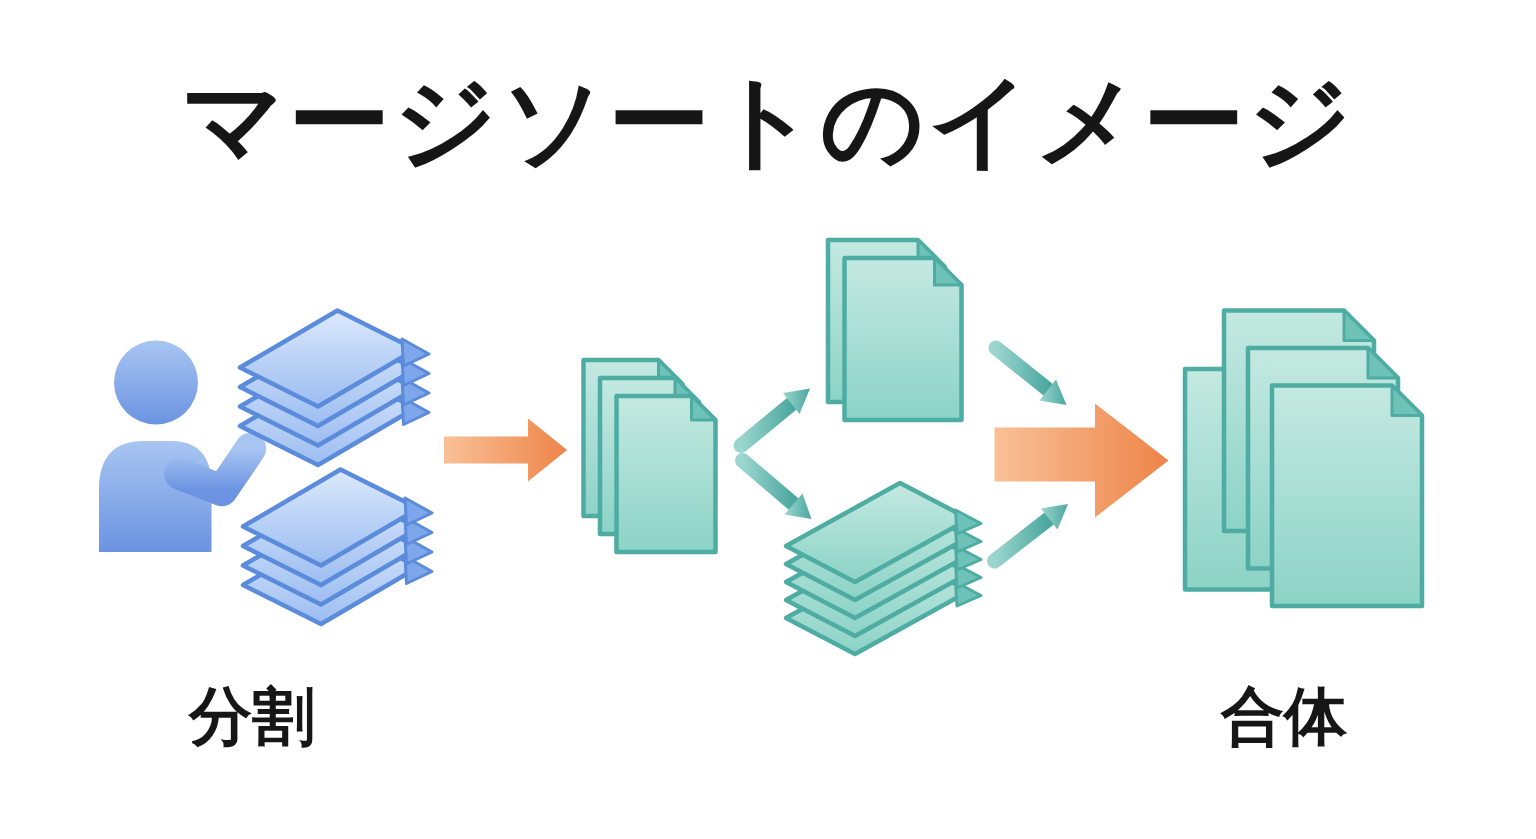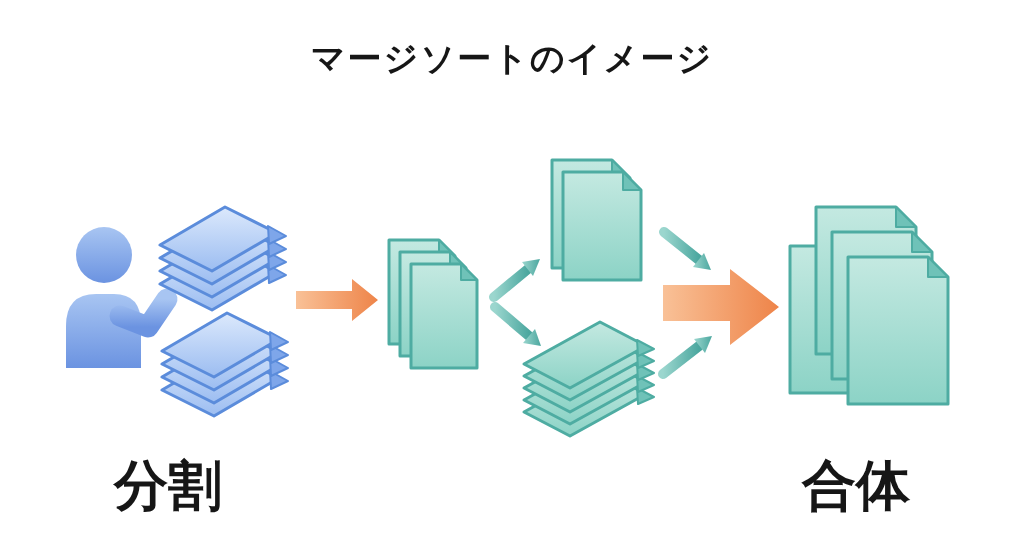--- a/index.html
+++ b/index.html
@@ -2,25 +2,25 @@
 <html><head>
 <meta charset="utf-8">
 <style>
   html,body{margin:0;padding:0;background:#fff;}
   .stage{
     position:relative;width:1024px;height:559px;background:#fff;overflow:hidden;
     font-family:"Liberation Sans","DejaVu Sans",sans-serif;
   }
   .title{
     position:absolute;top:36px;left:0;width:100%;text-align:center;
-    font-size:34px;font-weight:700;letter-spacing:2px;color:#161616;
+    font-size:68px;font-weight:700;letter-spacing:2px;color:#161616;
   }
   .stage-label{
     position:absolute;top:450px;transform:translateX(-50%);
-    font-size:54px;font-weight:600;color:#161616;white-space:nowrap;
+    font-size:42px;font-weight:600;color:#161616;white-space:nowrap;
   }
   .lbl-split{left:168px;}
   .lbl-sort{left:502px;}
   .lbl-merge{left:856px;text-align:center;}
   svg{position:absolute;left:0;top:0;}
   .sheet{stroke-width:3;stroke-linejoin:round;}
   .docbody{stroke-width:3;stroke-linejoin:round;}
   .flap{stroke-width:2;stroke-linejoin:round;}
   .tarrow-line{stroke-width:10;stroke-linecap:round;}
 </style>

